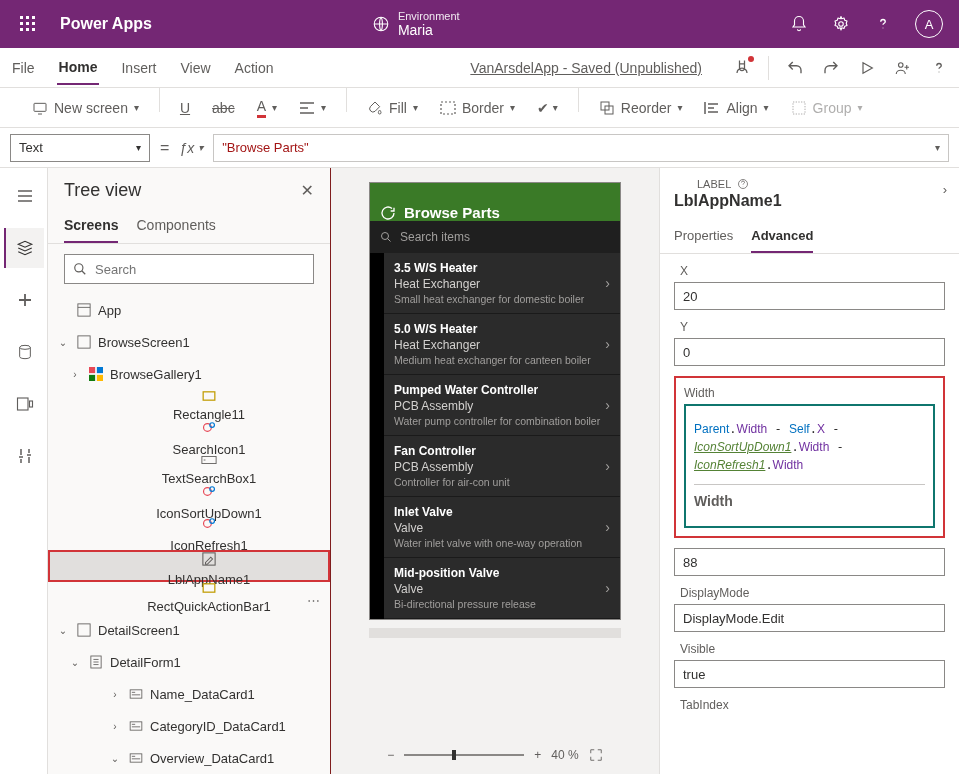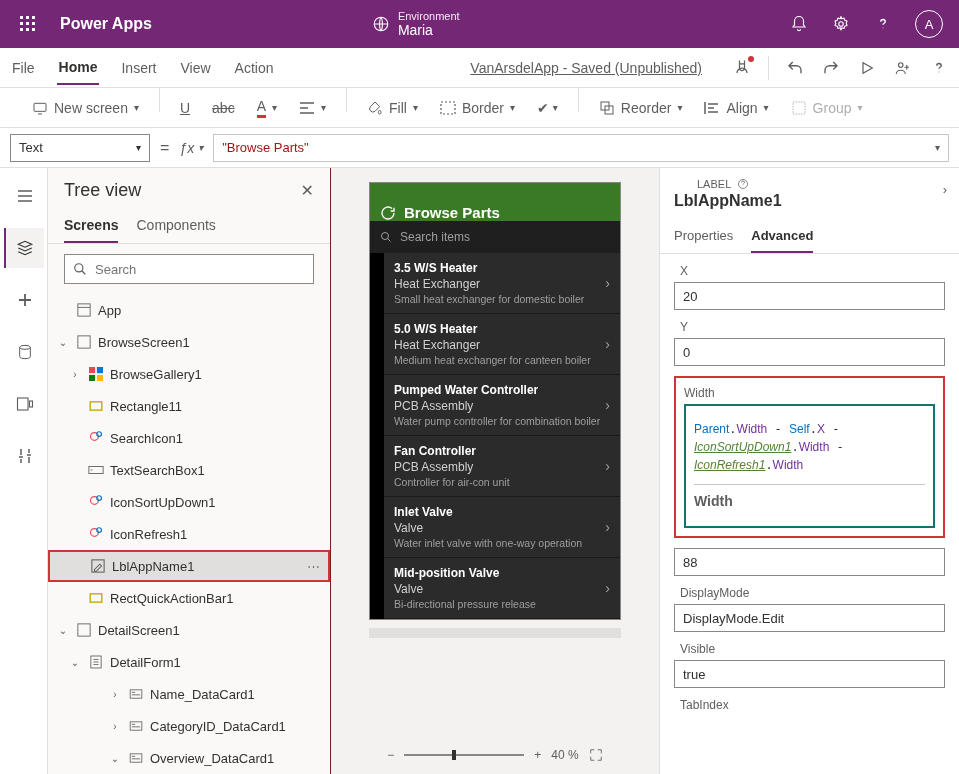--- a/index.html
+++ b/index.html
@@ -55,21 +55,21 @@
 .tree-tab.active { color: #323130; border-bottom: 2px solid #742774; font-weight: 600; }
 .tree-search { margin: 10px 16px; border: 1px solid #8a8886; height: 30px; display: flex; align-items: center; padding: 0 8px; gap: 8px; background: #fff; }
 .tree-search input { border: none; outline: none; flex: 1; font-size: 13px; }
 .tree-body { flex: 1; overflow-y: auto; padding-bottom: 10px; position: relative; }
 .tree-row { display: flex; align-items: center; height: 32px; padding-left: 8px; gap: 6px; font-size: 13px; cursor: pointer; }
 .tree-row.selected { background: #e1dfdd; border: 2px solid #d13438; }
 .tree-exp { width: 14px; text-align: center; color: #605e5c; font-size: 10px; }
 .tree-icon { width: 16px; height: 16px; display: flex; align-items: center; justify-content: center; }
 .tree-dots { margin-left: auto; margin-right: 8px; color: #605e5c; }
 .ind1 { padding-left: 20px; }
-.ind2 { padding-left: 40px; }
+.ind2 { padding-left: 40px; flex-direction: column; }
 .ind3 { padding-left: 60px; }
 
 
 .canvas-area { flex: 1; background: #f3f2f1; display: flex; flex-direction: column; align-items: center; padding: 14px 10px 6px; }
 .phone { width: 252px; background: #000; border: 1px solid #8a8886; }
 .phone-header { background: #3a7a27; color: #fff; height: 38px; display: flex; align-items: flex-end; padding: 0 10px; gap: 8px; font-size: 15px; font-weight: 600; }
 .phone-search { background: #1f1f1f; height: 32px; display: flex; align-items: center; padding: 0 10px; gap: 8px; color: #a19f9d; font-size: 12px; }
 .gallery-item { background: #2b2b2b; border-bottom: 1px solid #1a1a1a; padding: 8px 10px; color: #fff; display: flex; justify-content: space-between; align-items: center; margin-left: 14px; }
 .gitem-text { display: flex; flex-direction: column; gap: 2px; }
 .gtitle { font-size: 12px; font-weight: 600; }

